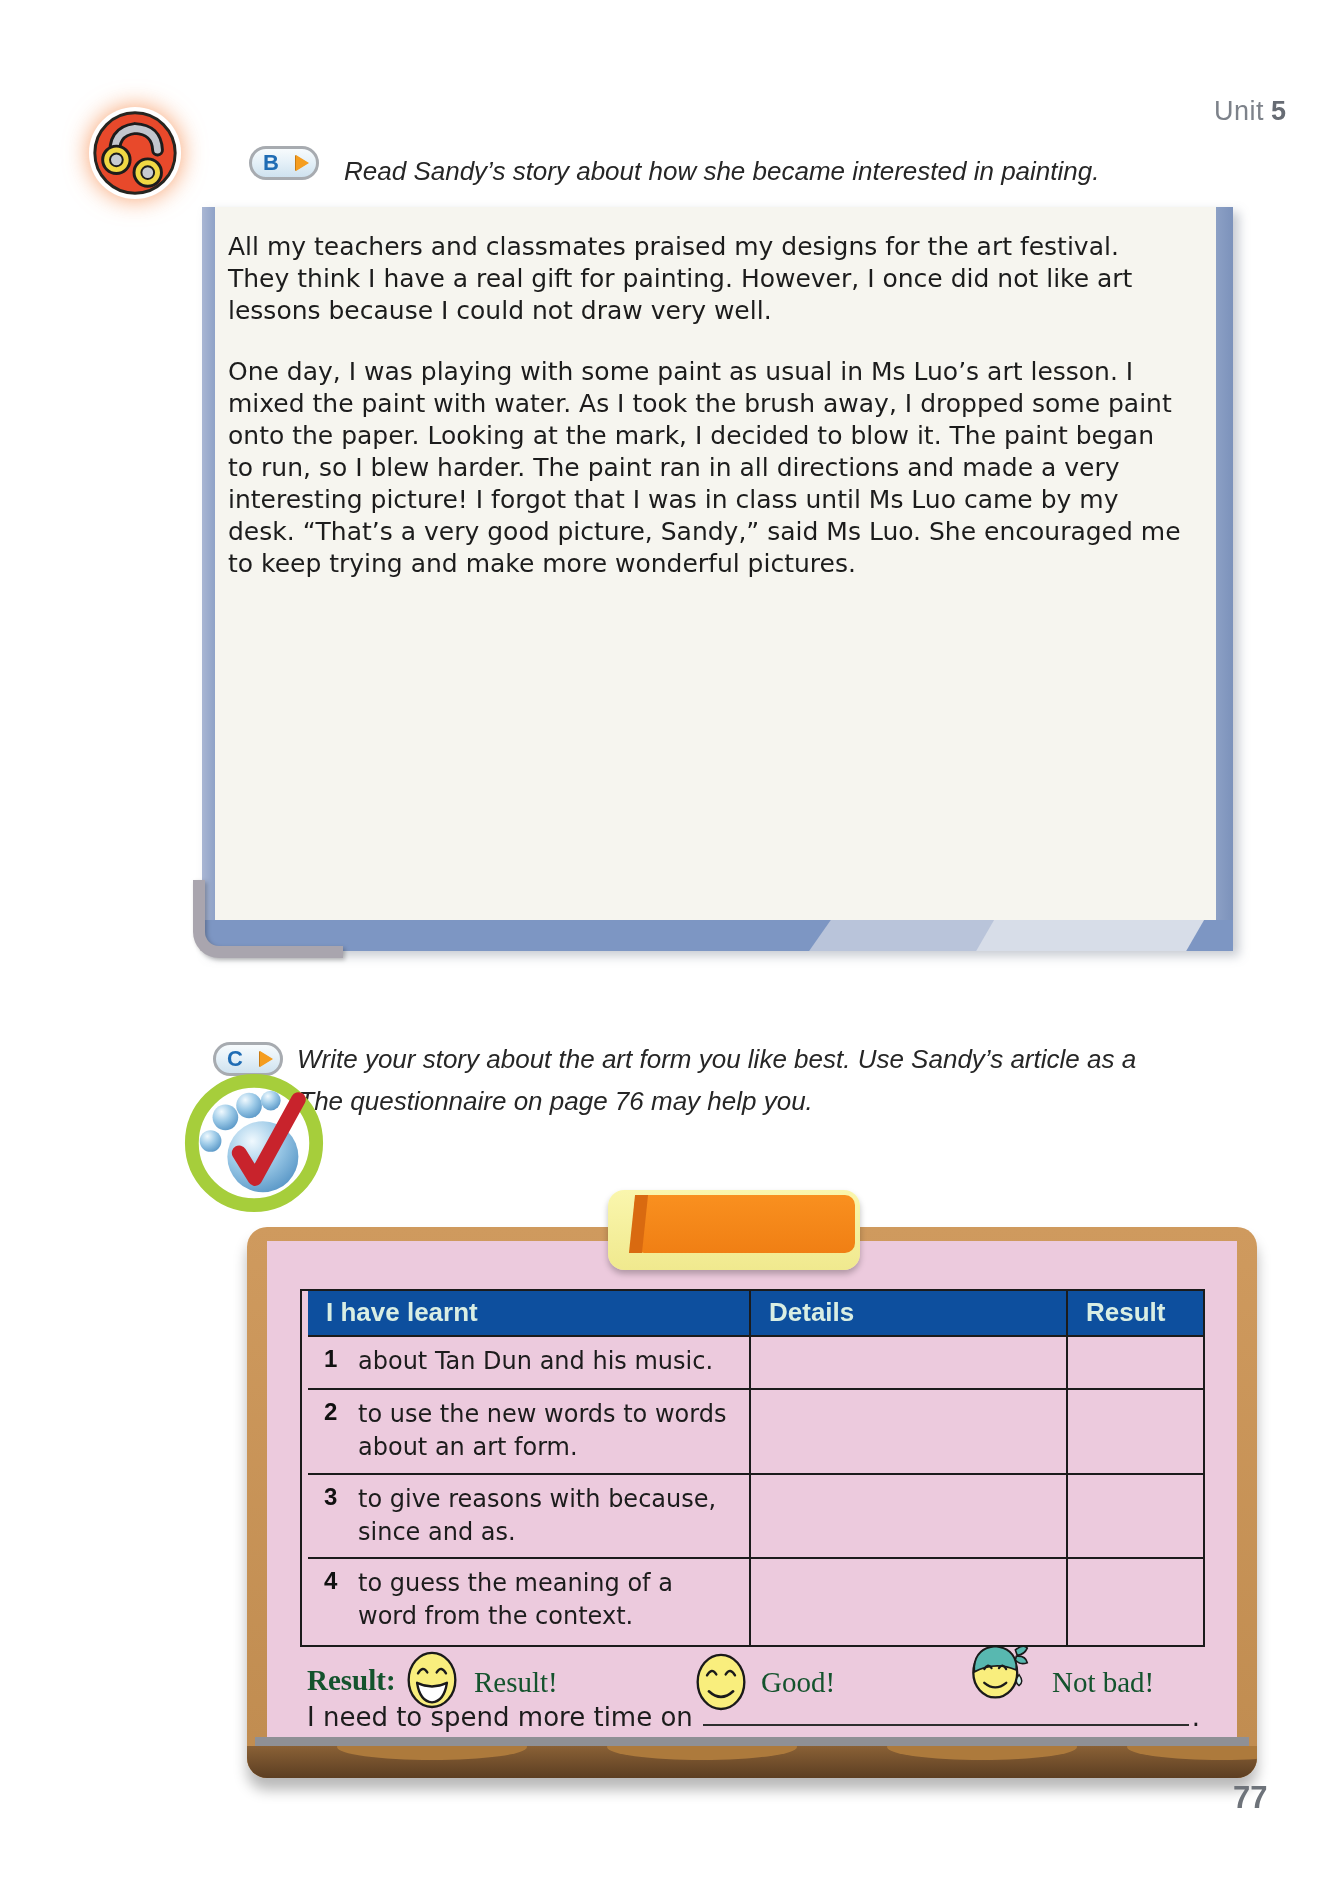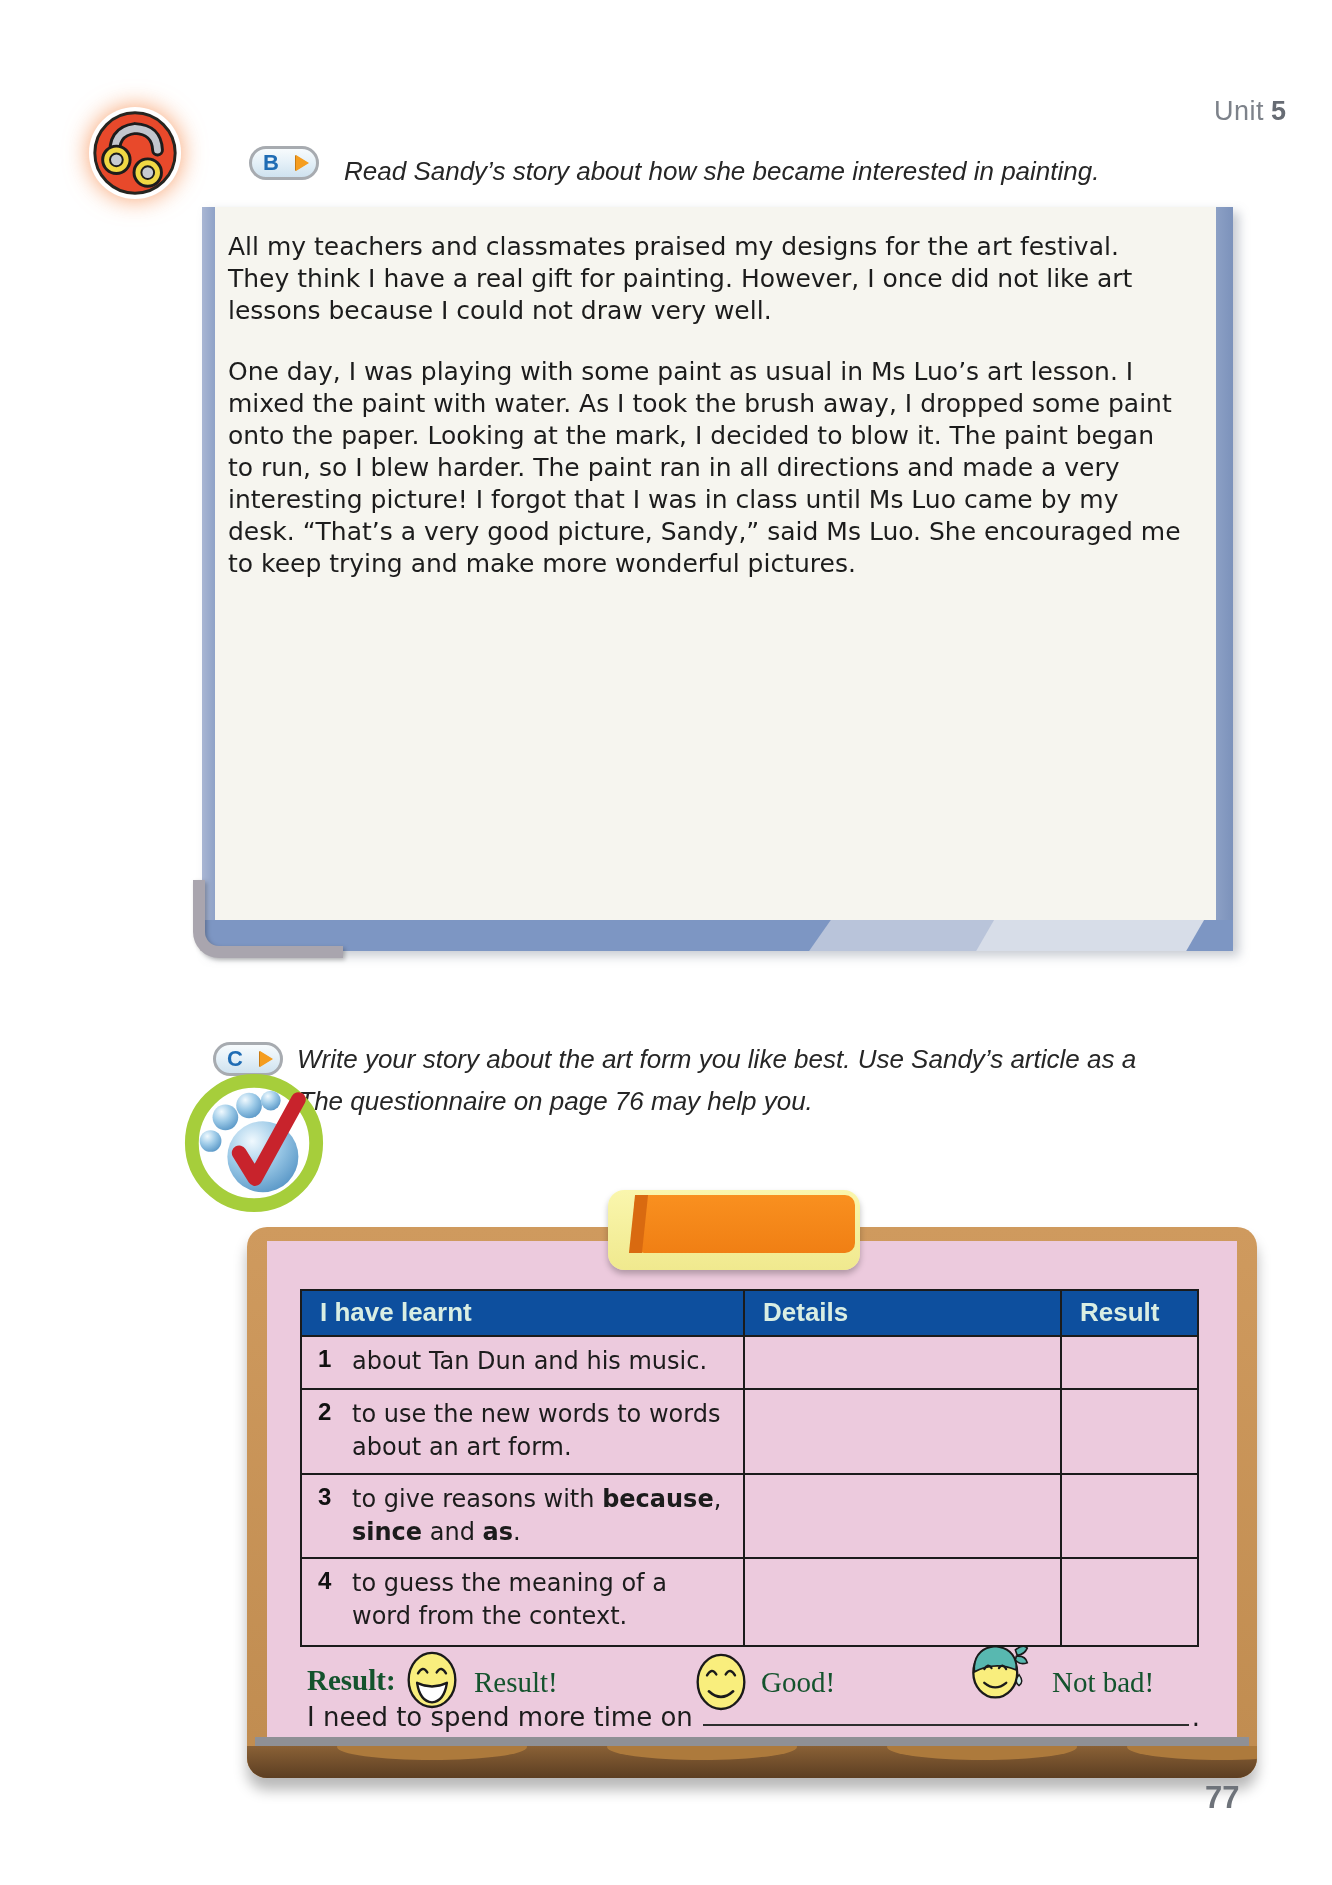--- a/index.html
+++ b/index.html
@@ -58,40 +58,40 @@
   .hump{position:absolute;top:-12px;width:190px;height:26px;border-radius:50%;background:#ad7a3c;}
   .clip-top{position:absolute;left:608px;top:1190px;width:252px;height:80px;border-radius:16px;
             background:linear-gradient(180deg,#faf6ad,#f0e98e);box-shadow:0 4px 6px rgba(0,0,0,.25);}
   .clip-orange{position:absolute;left:26px;top:5px;right:5px;bottom:17px;border-radius:10px;
                background:linear-gradient(180deg,#f9901f,#f07f14);}
   .clip-stripe{position:absolute;left:24px;top:5px;width:13px;height:58px;background:#d96a10;transform:skewX(-6deg);}
 
   
   .atable{position:absolute;left:300px;top:1289px;display:grid;
           grid-template-columns:443px 317px 135px;grid-template-rows:46px 53px 85px 84px 86px;
-          border:2px solid #1b1b1b;}
+          border:2px solid #1b1b1b;padding-left:6px;}
   .cell{border-right:2px solid #1b1b1b;border-bottom:2px solid #1b1b1b;box-sizing:border-box;}
   .cell.last-col{border-right:none;}
   .cell.last-row{border-bottom:none;}
   .th{background:#0d4f9e;color:#d9eee3;font-weight:700;font-size:26px;line-height:42px;padding-left:18px;}
   .learn{display:flex;align-items:flex-start;padding-top:8px;}
   .row-num{font-weight:700;font-size:24px;color:#111;margin-left:16px;width:34px;flex:none;
            font-family:"Liberation Sans",sans-serif;}
   .row-text{font-size:24px;line-height:33px;white-space:pre-line;}
-  .row-text b{font-weight:700;}
+  .row-text b{font-weight:400;}
 
   
   .serif{font-family:"Liberation Serif",serif;color:#14532d;}
   .result-label{position:absolute;left:307px;top:1664px;font-weight:700;font-size:29px;}
   .opt-label{position:absolute;font-size:29px;}
   .smiley{position:absolute;}
   .more-time{position:absolute;left:307px;top:1700px;font-size:26px;white-space:nowrap;}
   .blank{display:inline-block;width:486px;height:24px;border-bottom:2.5px solid #2e2e2e;margin:0 3px 0 10px;}
 
-  .page-num{position:absolute;left:1205px;top:1780px;font-weight:700;font-size:31px;color:#6e737a;}
+  .page-num{position:absolute;left:1233px;top:1780px;font-weight:700;font-size:31px;color:#6e737a;}
 </style>
 </head>
 <body>
 
 <svg width="0" height="0" style="position:absolute">
   <defs>
     <radialGradient id="ballGrad" cx="35%" cy="28%" r="85%">
       <stop offset="0%" stop-color="#f0f9fe"></stop>
       <stop offset="45%" stop-color="#9ecbe8"></stop>
       <stop offset="100%" stop-color="#4d8ec1"></stop>

